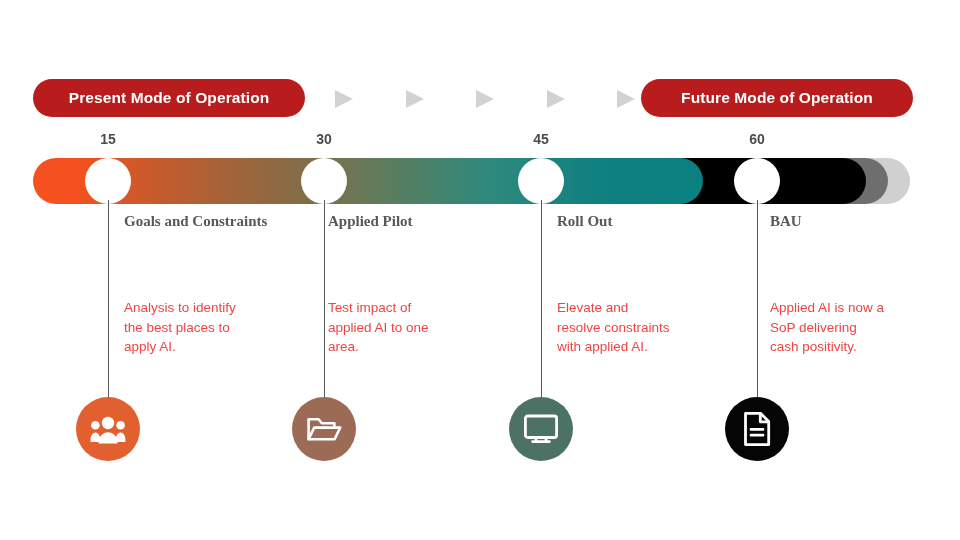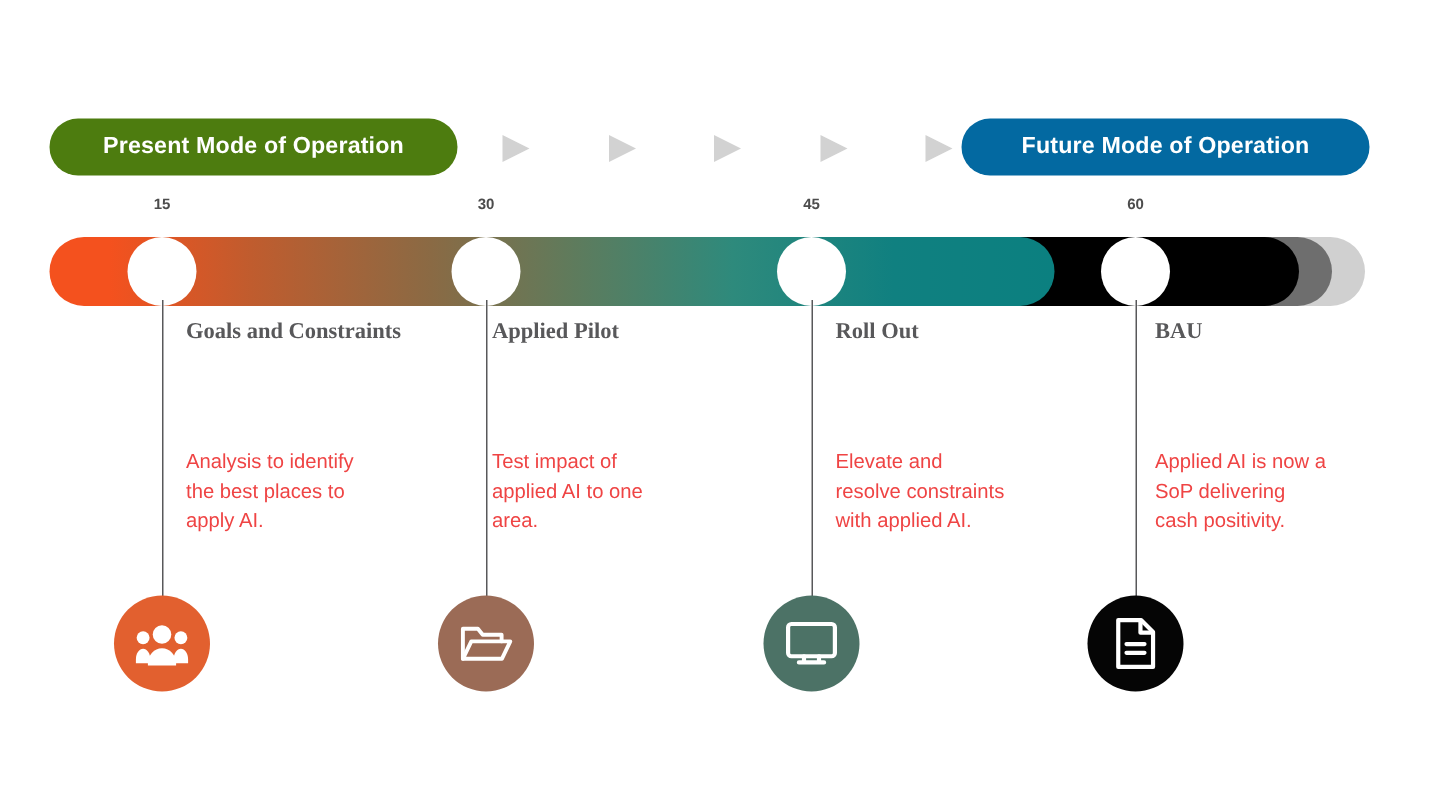--- a/index.html
+++ b/index.html
@@ -33,27 +33,27 @@
     color: #ffffff;
     font-size: 15.5px;
     font-weight: bold;
     letter-spacing: 0.1px;
     white-space: nowrap;
   }
   .pill-present {
     left: 33px;
     top: 79px;
     width: 272px;
-    background: #4d7c0f;
+    background: #b91c1c;
   }
   .pill-future {
     left: 641px;
     top: 79px;
     width: 272px;
-    background: #0369a1;
+    background: #b91c1c;
   }
 
   
   .arrows {
     position: absolute;
     left: 335px;
     top: 88px;
     width: 300px;
     height: 22px;
     display: flex;
@@ -67,21 +67,21 @@
     border-left: 18px solid #D2D2D2;
   }
 
   
   .tick-num {
     position: absolute;
     top: 131px;
     width: 60px;
     margin-left: -30px;
     text-align: center;
-    font-size: 10px;
+    font-size: 14px;
     font-weight: bold;
     color: #4C4C4C;
   }
 
   
   .bar-wrap {
     position: absolute;
     left: 0;
     top: 158px;
     width: 960px;

